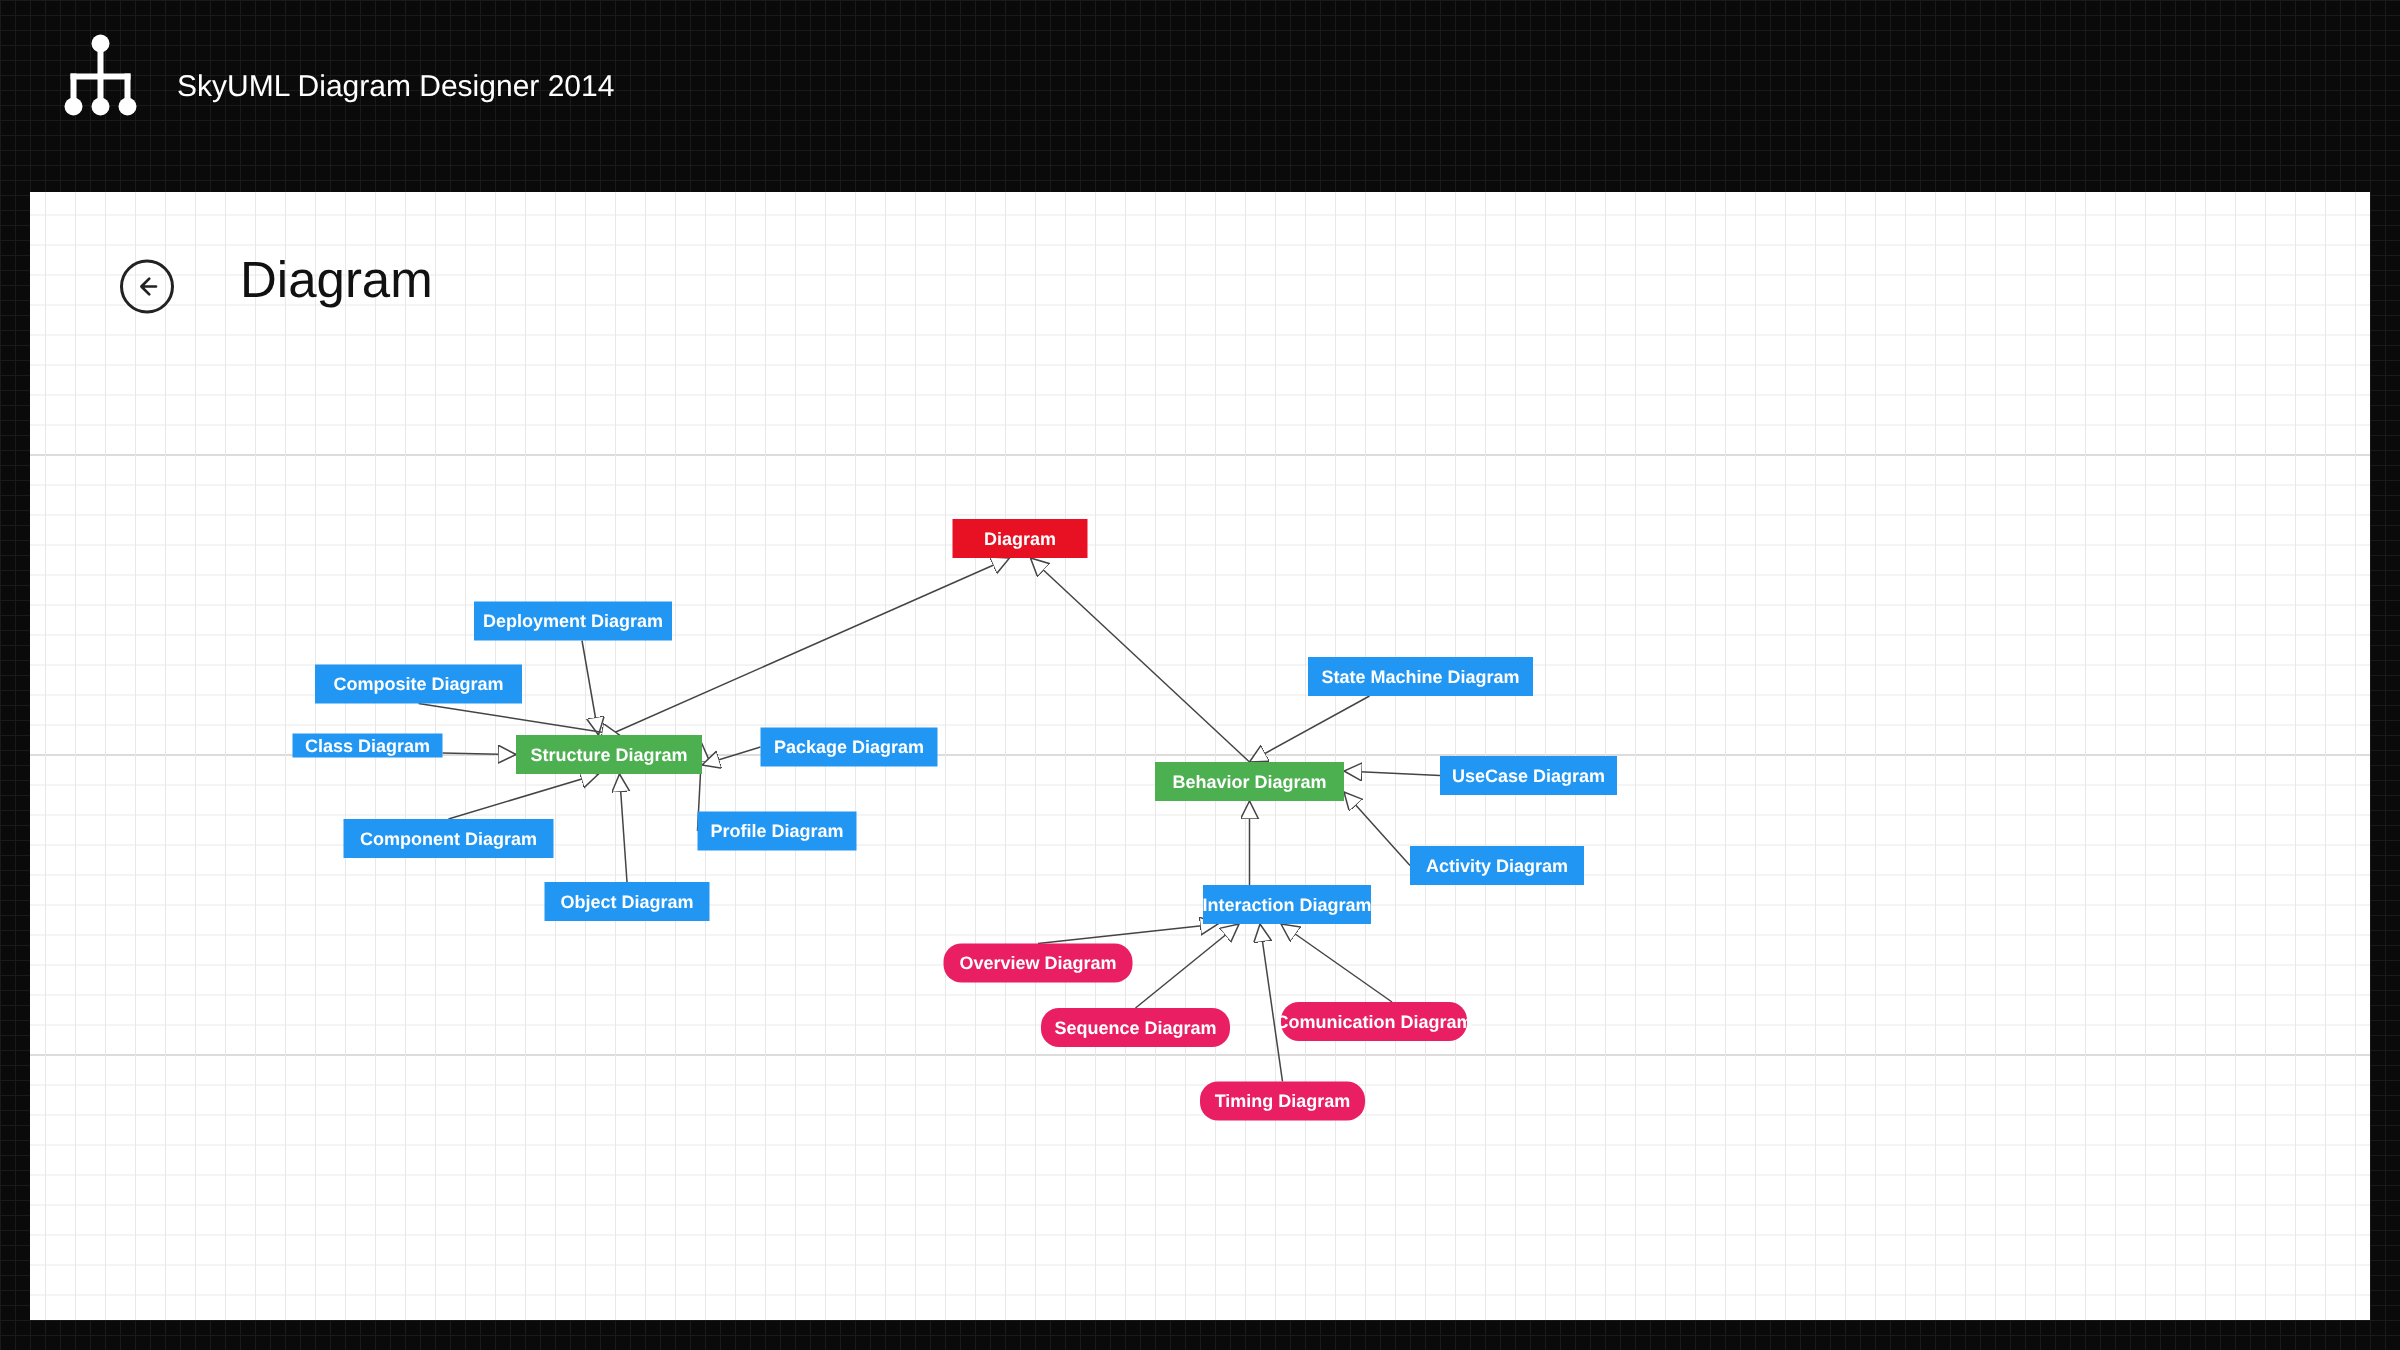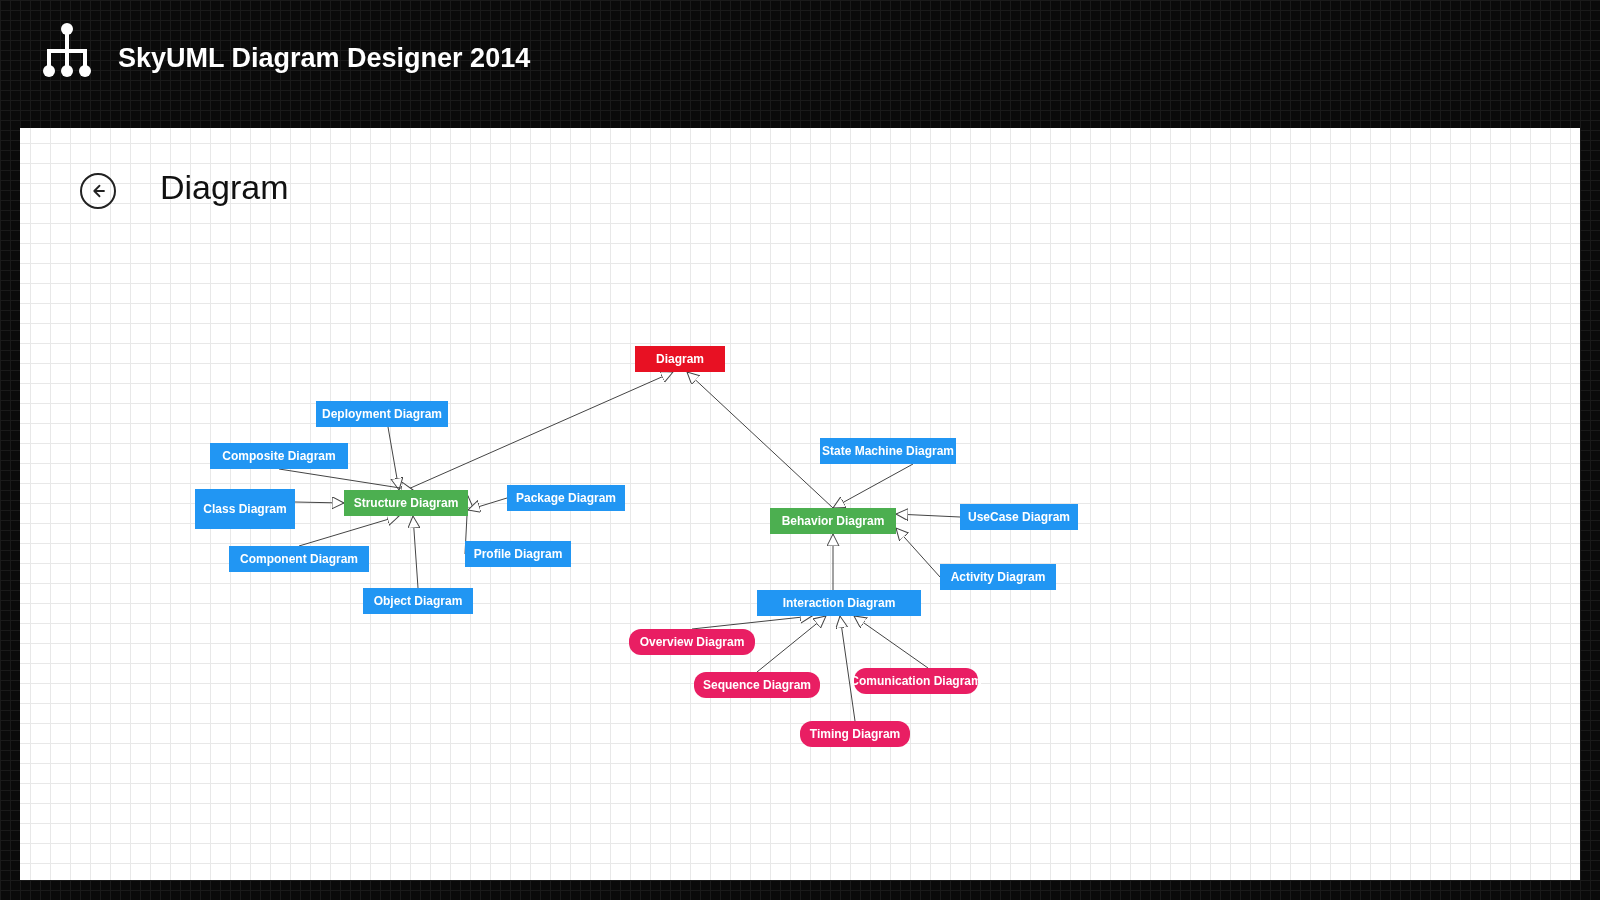--- a/index.html
+++ b/index.html
@@ -28,21 +28,21 @@
   .logo .d1 { left: 21px; top: 0; }
   .logo .d2 { left: 3px;  top: 42px; }
   .logo .d3 { left: 21px; top: 42px; }
   .logo .d4 { left: 39px; top: 42px; }
   .logo .bar { position: absolute; background: #fff; }
   .logo .v1 { left: 25px; top: 10px; width: 4px; height: 18px; }
   .logo .h1 { left: 7px;  top: 26px; width: 40px; height: 4px; }
   .logo .v2 { left: 7px;  top: 26px; width: 4px; height: 18px; }
   .logo .v3 { left: 25px; top: 26px; width: 4px; height: 18px; }
   .logo .v4 { left: 43px; top: 26px; width: 4px; height: 18px; }
-  .app-title { color: #fff; font-size: 27px; font-weight: 700; margin-top: 16px; }
+  .app-title { color: #fff; font-size: 20px; font-weight: 400; margin-top: 16px; }
 
   
   .canvas {
     position: absolute;
     left: 20px; right: 20px; top: 128px; bottom: 20px;
     background: #fff;
     background-image:
       linear-gradient(#e8e8e8 1px, transparent 1px),
       linear-gradient(90deg, #e8e8e8 1px, transparent 1px),
       linear-gradient(#9e9e9e 1px, transparent 1px),
@@ -127,29 +127,29 @@
           <line x1="737" y1="544" x2="806" y2="488" stroke="#444" stroke-width="1" marker-end="url(#tri)"></line>
           <line x1="835" y1="593" x2="820" y2="488" stroke="#444" stroke-width="1" marker-end="url(#tri)"></line>
           <line x1="908" y1="540" x2="834" y2="488" stroke="#444" stroke-width="1" marker-end="url(#tri)"></line>
         </svg>
       <div id="nodes-layer">
           <div class="node red" style="left: 615px; top: 218px; width: 90px; height: 26px;">Diagram</div>
           <div class="node green" style="left: 324px; top: 362px; width: 124px; height: 26px;">Structure Diagram</div>
           <div class="node green" style="left: 750px; top: 380px; width: 126px; height: 26px;">Behavior Diagram</div>
           <div class="node blue" style="left: 296px; top: 273px; width: 132px; height: 26px;">Deployment Diagram</div>
           <div class="node blue" style="left: 190px; top: 315px; width: 138px; height: 26px;">Composite Diagram</div>
-          <div class="node blue" style="left: 175px; top: 361px; width: 100px; height: 40px; text-align: center;">Class Diagram</div>
+          <div class="node blue" style="left: 175px; top: 361px; width: 100px; height: 16px; text-align: center;">Class Diagram</div>
           <div class="node blue" style="left: 209px; top: 418px; width: 140px; height: 26px;">Component Diagram</div>
           <div class="node blue" style="left: 343px; top: 460px; width: 110px; height: 26px;">Object Diagram</div>
           <div class="node blue" style="left: 445px; top: 413px; width: 106px; height: 26px;">Profile Diagram</div>
           <div class="node blue" style="left: 487px; top: 357px; width: 118px; height: 26px;">Package Diagram</div>
-          <div class="node blue" style="left: 800px; top: 310px; width: 136px; height: 26px;">State Machine Diagram</div>
+          <div class="node blue" style="left: 852px; top: 310px; width: 150px; height: 26px;">State Machine Diagram</div>
           <div class="node blue" style="left: 940px; top: 376px; width: 118px; height: 26px;">UseCase Diagram</div>
           <div class="node blue" style="left: 920px; top: 436px; width: 116px; height: 26px;">Activity Diagram</div>
-          <div class="node blue" style="left: 737px; top: 462px; width: 164px; height: 26px;">Interaction Diagram</div>
+          <div class="node blue" style="left: 782px; top: 462px; width: 112px; height: 26px;">Interaction Diagram</div>
           <div class="node pink" style="left: 609px; top: 501px; width: 126px; height: 26px;">Overview Diagram</div>
           <div class="node pink" style="left: 674px; top: 544px; width: 126px; height: 26px;">Sequence Diagram</div>
           <div class="node pink" style="left: 780px; top: 593px; width: 110px; height: 26px;">Timing Diagram</div>
           <div class="node pink" style="left: 834px; top: 540px; width: 124px; height: 26px;">Comunication Diagram</div>
         </div>
     </div>
   </div>
 
 </div>
 

